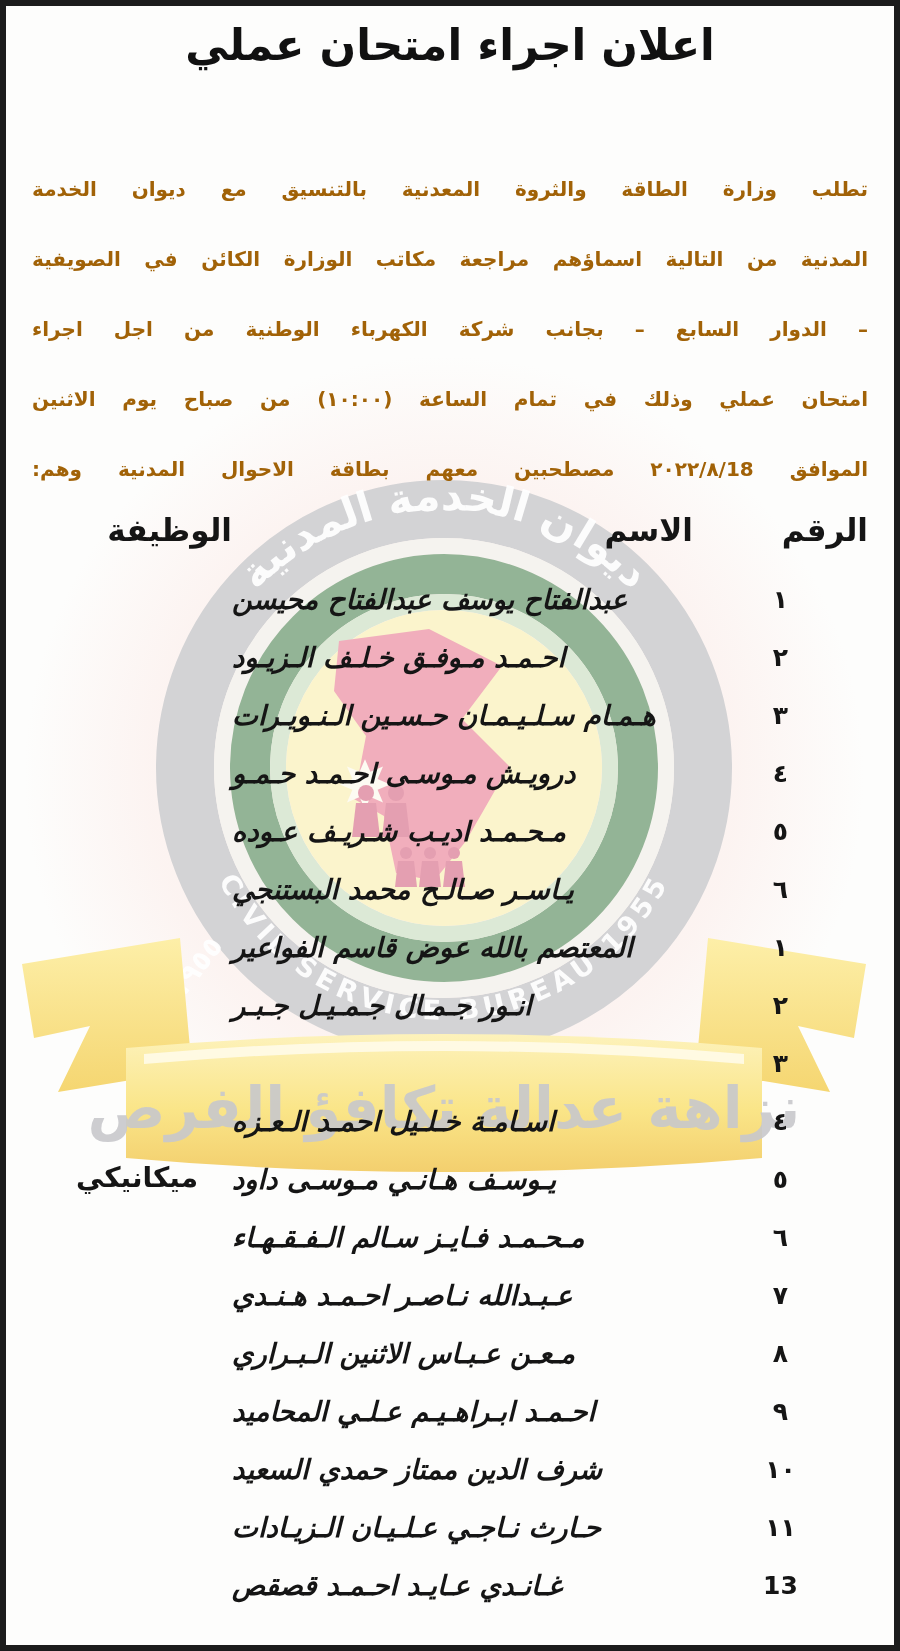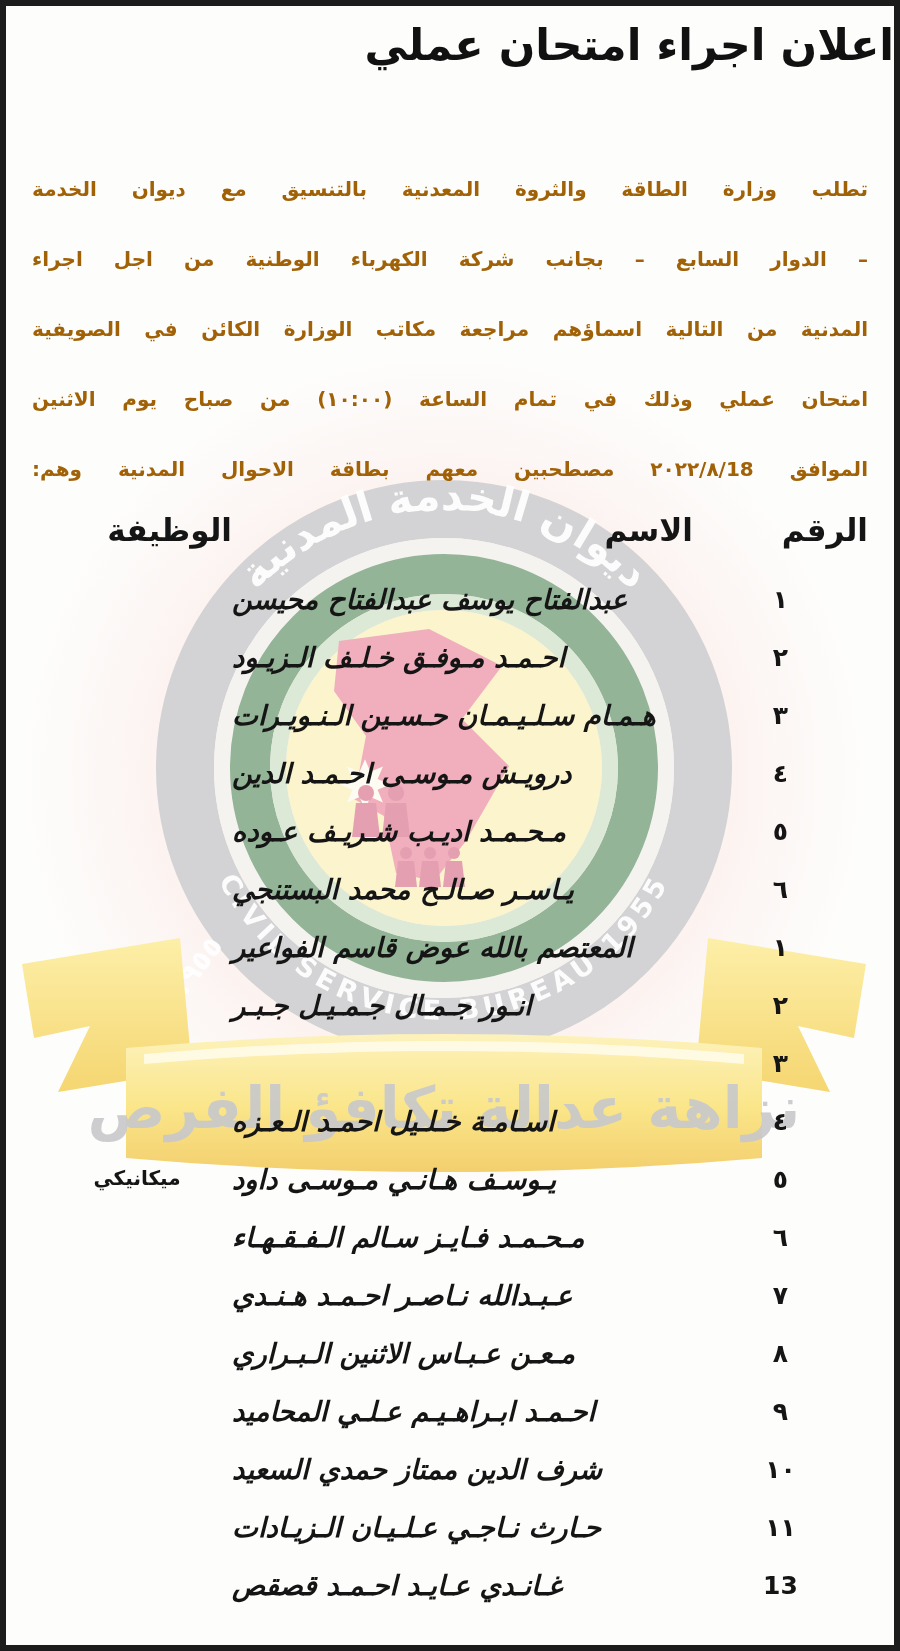--- a/index.html
+++ b/index.html
@@ -12,21 +12,21 @@
     box-sizing:border-box;
     overflow:hidden;
     font-family:"DejaVu Sans", sans-serif;
     color:#151515;
     direction:rtl;
   }
   .watermark{position:absolute;inset:0;z-index:0;pointer-events:none;}
   .content{position:absolute;inset:0;z-index:1;}
   .title{
     position:absolute;top:14px;right:0;left:0;
-    text-align:right;
+    text-align:center;
     font-size:43px;font-weight:bold;color:#111;
     margin:0;letter-spacing:0;
   }
   .body-text{
     position:absolute;top:148px;right:26px;left:26px;
     font-size:20px;font-weight:bold;color:#a16207;
   }
   .body-line{
     height:70px;line-height:70px;
     text-align:justify;text-align-last:justify;
@@ -42,21 +42,21 @@
   .rows{position:absolute;top:66px;right:0;left:0;}
   .trow{
     display:grid;grid-template-columns:175px 1fr 200px;
     height:58px;align-items:center;
     font-weight:bold;
   }
   .c-num{text-align:center;font-size:25px;}
   .c-name{text-align:left;font-size:27.5px;white-space:nowrap;font-style:italic;}
   .job-label{
     position:absolute;left:5px;width:200px;height:58px;line-height:58px;
-    text-align:center;font-size:20px;font-weight:bold;
+    text-align:center;font-size:28px;font-weight:bold;
   }
   .job-1{top:645px;}
 </style>
 </head>
 <body>
 
 <div class="page">
 
   <div class="watermark">
     <svg width="900" height="1651" viewBox="0 0 900 1651" xmlns="http://www.w3.org/2000/svg">
@@ -123,22 +123,22 @@
       </g>
     </svg>
   </div>
 
   <div class="content">
 
     <h1 class="title">اعلان اجراء امتحان عملي</h1>
 
     <div class="body-text">
       <div class="body-line">تطلب وزارة الطاقة والثروة المعدنية بالتنسيق مع ديوان الخدمة</div>
+      <div class="body-line">المدنية من التالية اسماؤهم مراجعة مكاتب الوزارة الكائن في الصويفية</div>
       <div class="body-line">– الدوار السابع – بجانب شركة الكهرباء الوطنية من اجل اجراء</div>
-      <div class="body-line">المدنية من التالية اسماؤهم مراجعة مكاتب الوزارة الكائن في الصويفية</div>
       <div class="body-line">امتحان عملي وذلك في تمام الساعة (١٠:٠٠) من صباح يوم الاثنين</div>
       <div class="body-line">الموافق ٢٠٢٢/٨/18 مصطحبين معهم بطاقة الاحوال المدنية وهم:</div>
     </div>
 
     <div class="tbl">
       <div class="thead">
         <div class="h">الرقم</div>
         <div class="h">الاسم</div>
         <div class="h">الوظيفة</div>
       </div>
@@ -154,21 +154,21 @@
             <div class="c-name">احـمـد مـوفـق خـلـف الـزيـود</div>
             <div class="c-job"></div>
           </div>
         <div class="trow">
             <div class="c-num">٣</div>
             <div class="c-name">هـمـام سـلـيـمـان حـسـين الـنـويـرات</div>
             <div class="c-job"></div>
           </div>
         <div class="trow">
             <div class="c-num">٤</div>
-            <div class="c-name">درويـش مـوسـى احـمـد الدين</div>
+            <div class="c-name">درويـش مـوسـى احـمـد حـمـو</div>
             <div class="c-job"></div>
           </div>
         <div class="trow">
             <div class="c-num">٥</div>
             <div class="c-name">مـحـمـد اديـب شـريـف عـوده</div>
             <div class="c-job"></div>
           </div>
         <div class="trow">
             <div class="c-num">٦</div>
             <div class="c-name">يـاسـر صـالـح محمد البستنجي</div>

